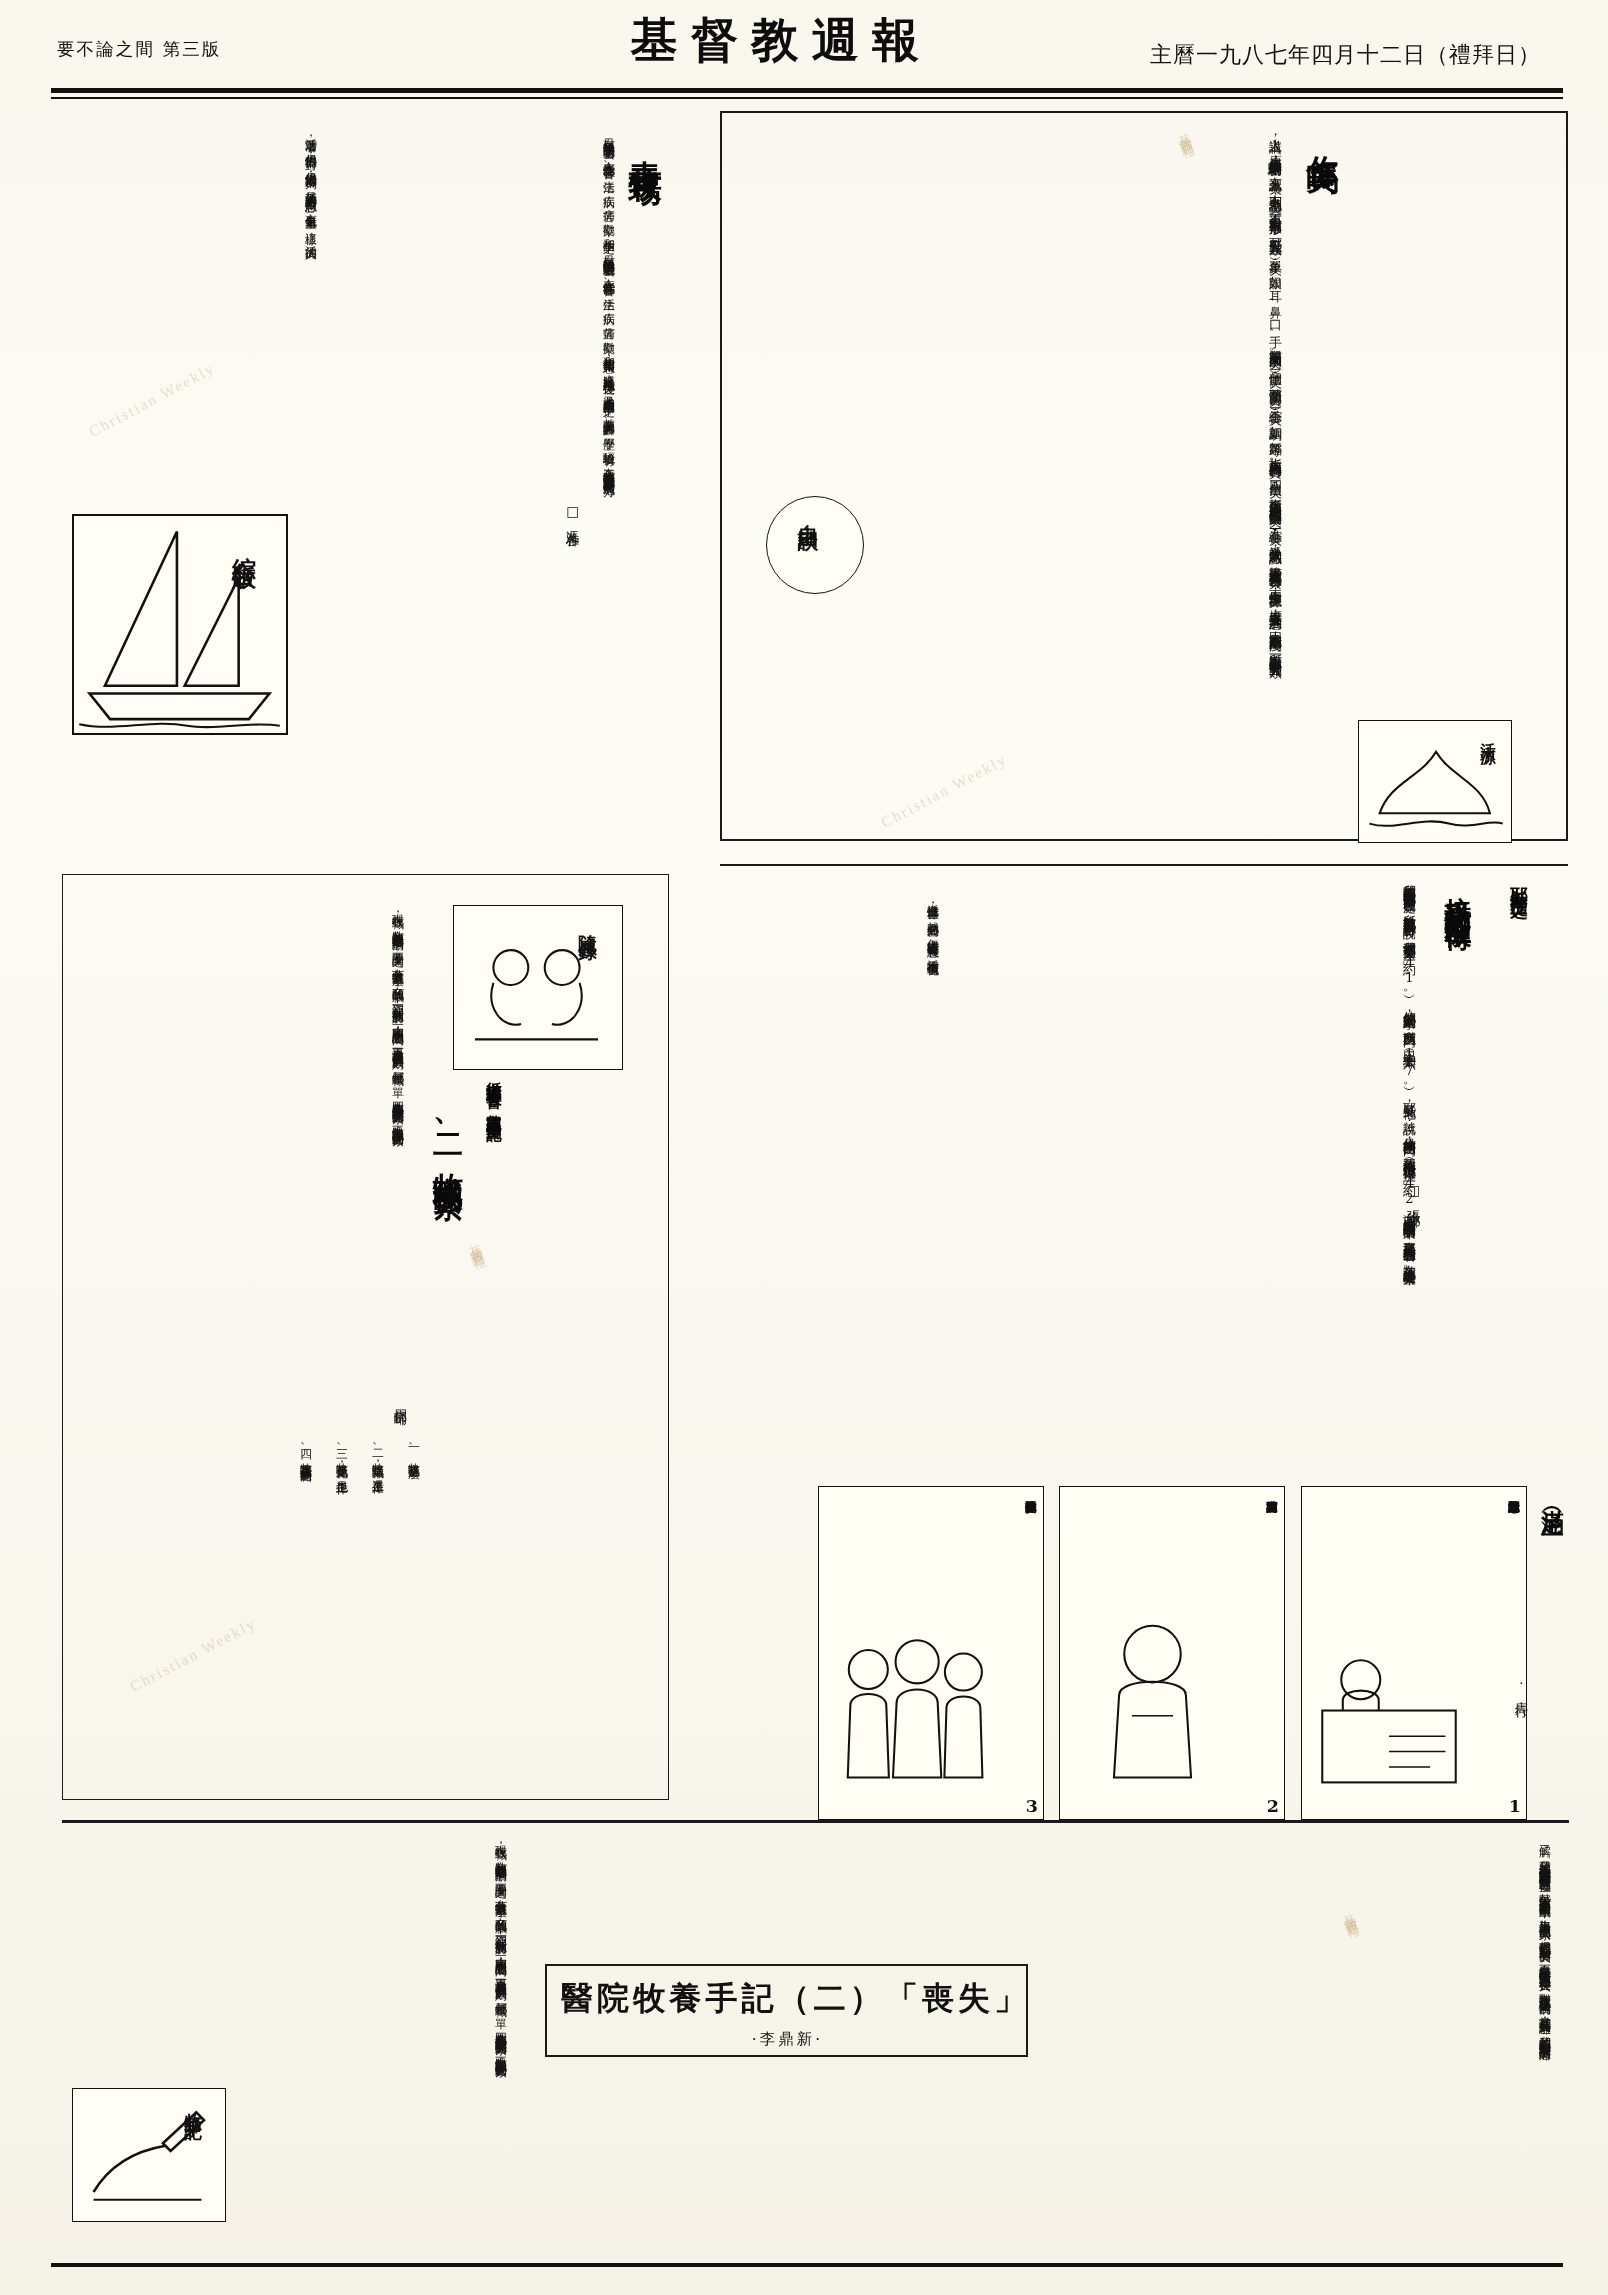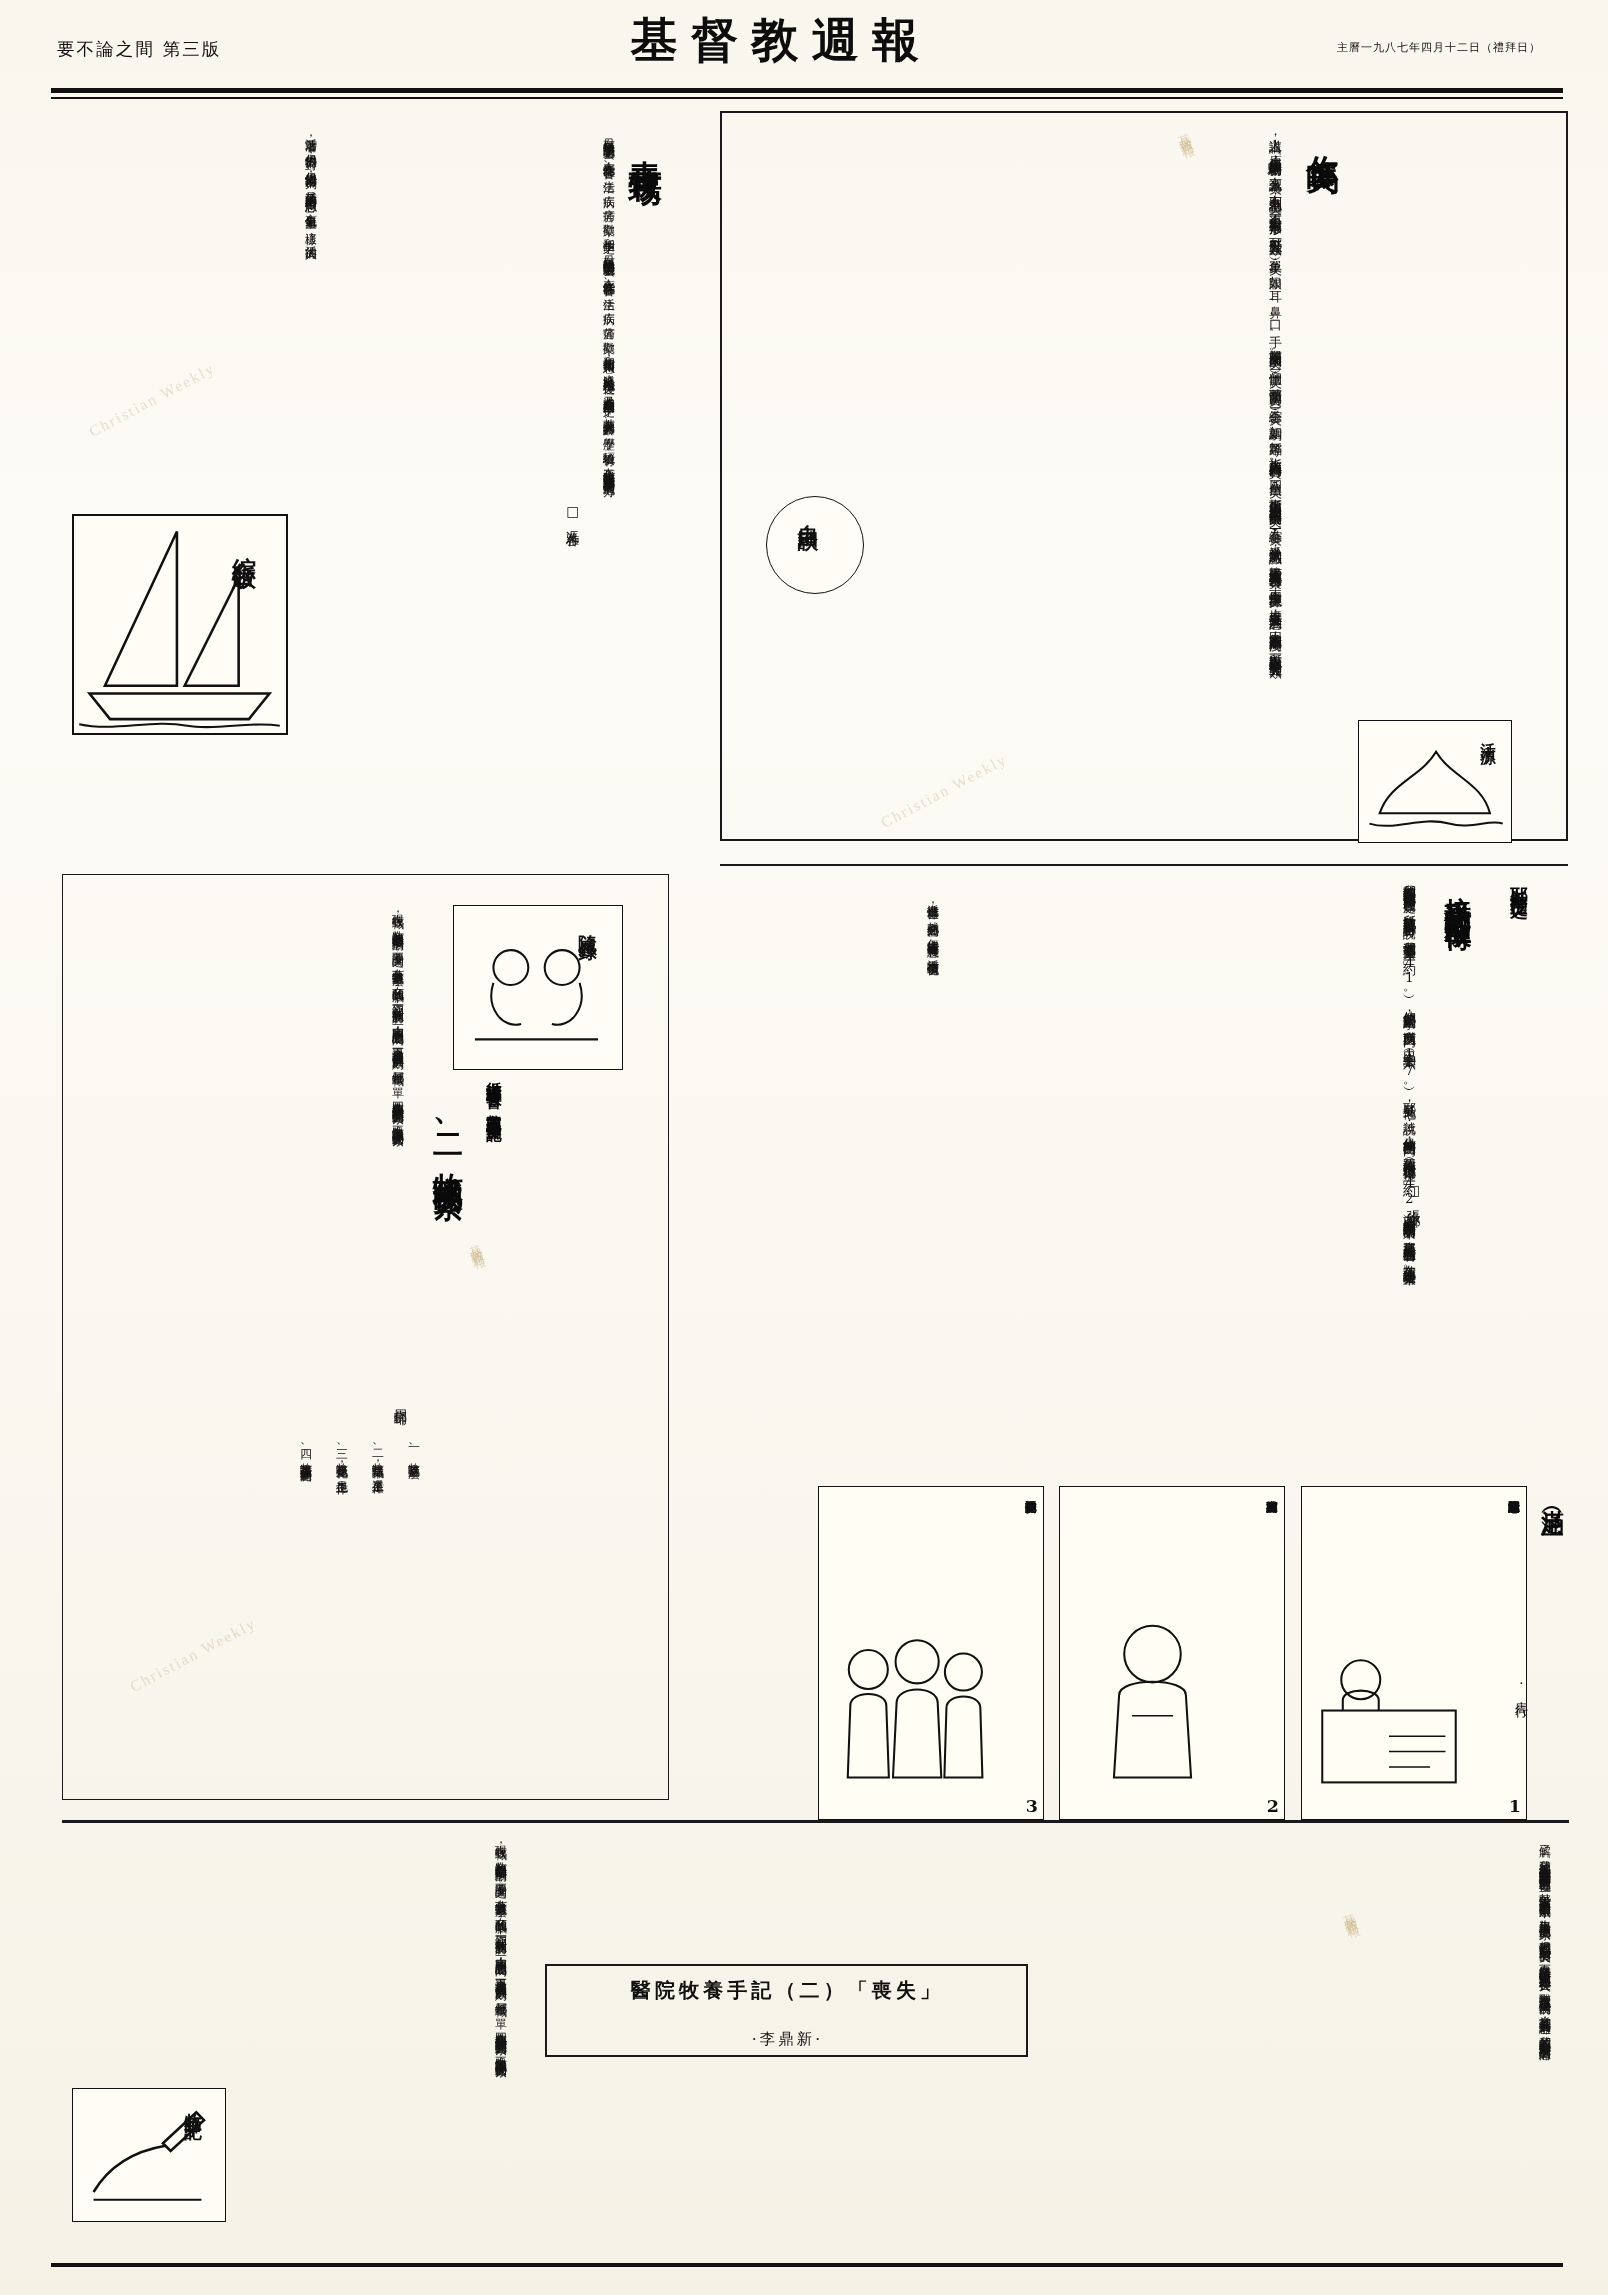--- a/index.html
+++ b/index.html
@@ -26,21 +26,21 @@
     font-weight:bold;font-size:47px;letter-spacing:13.4px;
     color:#0d0d0d;
     white-space:nowrap;
   }
   #issue-left{
     position:absolute;left:57px;top:37px;
     font-size:17.5px;letter-spacing:2.1px;color:#111;white-space:nowrap;
   }
   #issue-date{
     position:absolute;right:67px;top:40px;
-    font-size:11px;letter-spacing:1px;color:#111;white-space:nowrap;
+    font-size:22px;letter-spacing:1px;color:#111;white-space:nowrap;
   }
   #rule-top{
     position:absolute;left:51px;top:88px;width:1512px;height:5.1px;
     background:#111;
   }
   #rule-top2{
     position:absolute;left:51px;top:97px;width:1512px;height:1.5px;
     background:#111;
   }
   
@@ -240,21 +240,21 @@
   </div>
 
   <div class="article" style="left:1538px;top:1491px;">
     <div class="title-v" style="font-size:22.6px;height:170px;">滿足（二）</div>
     <div class="byline-v" style="position:absolute;left:-26px;top:185px;height:82px;">·周行·</div>
   </div>
 
   <div class="sep-line" style="left:62px;top:1820px;width:1507px;height:2.6px;"></div>
 
   <div class="frame" style="left:545px;top:1964px;width:483px;height:93px;"></div>
-  <div style="position:absolute;left:561px;top:1977px;width:453px;text-align:center;font-size:20px;font-weight:bold;letter-spacing:4.1px;color:#111;white-space:nowrap;">醫院牧養手記（二）「喪失」</div>
+  <div style="position:absolute;left:561px;top:1977px;width:453px;text-align:center;font-size:32px;font-weight:bold;letter-spacing:4.1px;color:#111;white-space:nowrap;">醫院牧養手記（二）「喪失」</div>
   <div style="position:absolute;left:561px;top:2029px;width:453px;text-align:center;font-size:15.4px;letter-spacing:3.1px;color:#111;">·李鼎新·</div>
 
   <div class="body-v small" style="left:545px;top:1836px;width:1008px;height:442px;position:absolute;">了解：「我已經是個人生人生去世的家屬面對關懷進入主的世界裡，某一階段當病人在眾多的病者與家屬中，失喪得最大的是他的家人。但我們也面對一些病者的喪失，而在最後階段時中最重大的莫過於死亡與喪失，在醫院裡也不盡是令人喜悅的，當我們看見病人離世，我們的心中也會有一種說不出的悲痛。</div>
 
   <div class="body-v small" style="left:82px;top:1836px;width:427px;height:442px;position:absolute;">現在牧職，在牧養的概念是很明顯的。要不論之間，有著牧職是甚麼？在我的頭腦中，卻浮起一個一致的見解，大家一同的思想上的疑問，不過是沒有一切教會了解的原則，都屬牧職、單，因此在教會法規和牧職之間的探索，不過牧職與工作之間的探索。</div>
 
   <div class="logo-box" style="left:72px;top:2088px;width:154px;height:134px;">
     <svg width="149" height="129" viewBox="0 0 290 250">
       <path d="M40 200 C70 150 120 120 180 110" fill="none" stroke="#111" stroke-width="5"></path>
       <path d="M175 105 L240 45 L255 60 L190 120 Z" fill="none" stroke="#111" stroke-width="5"></path>

